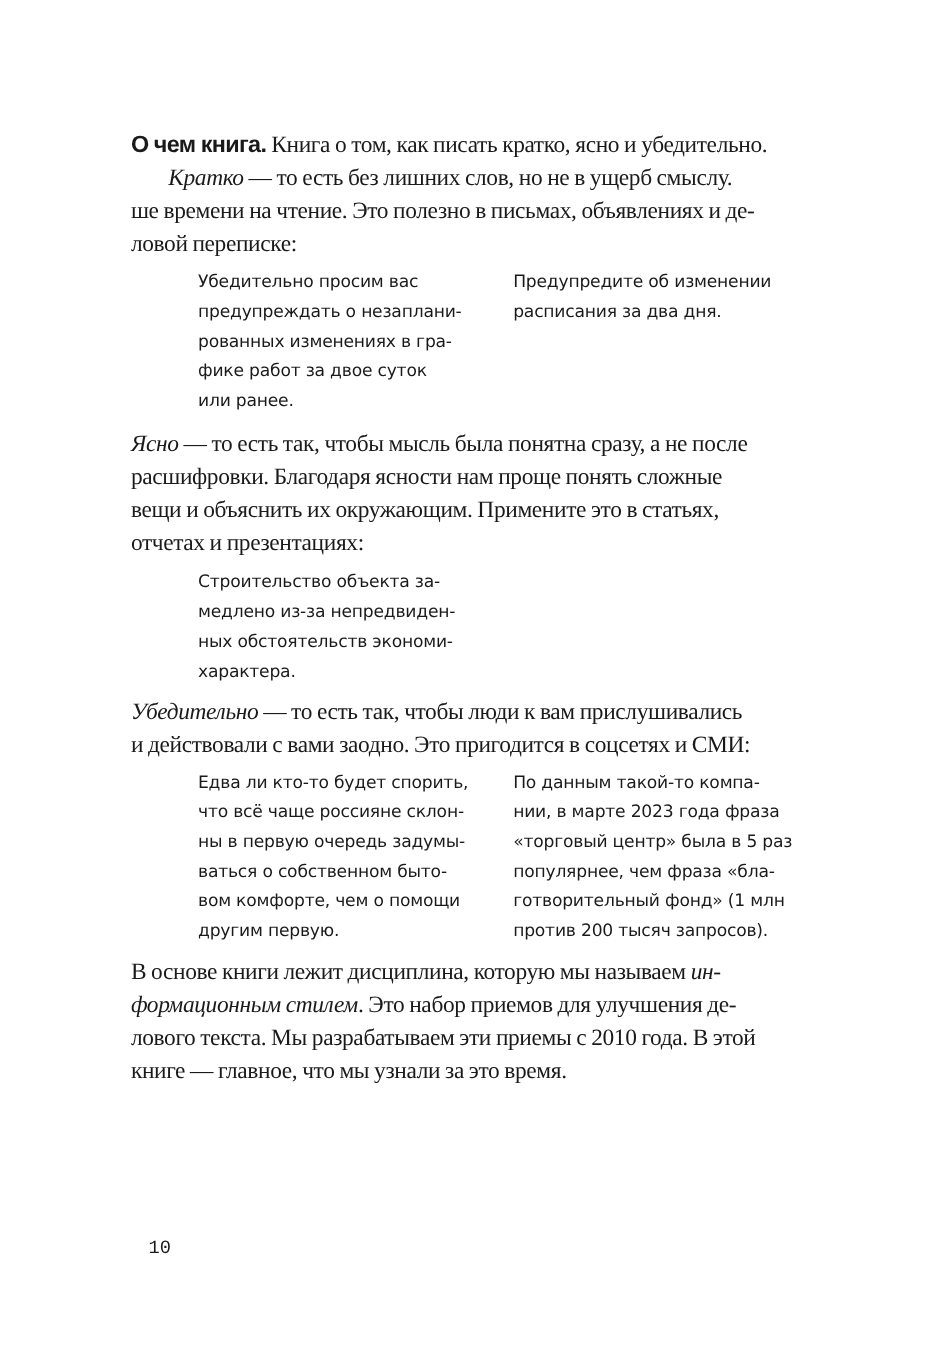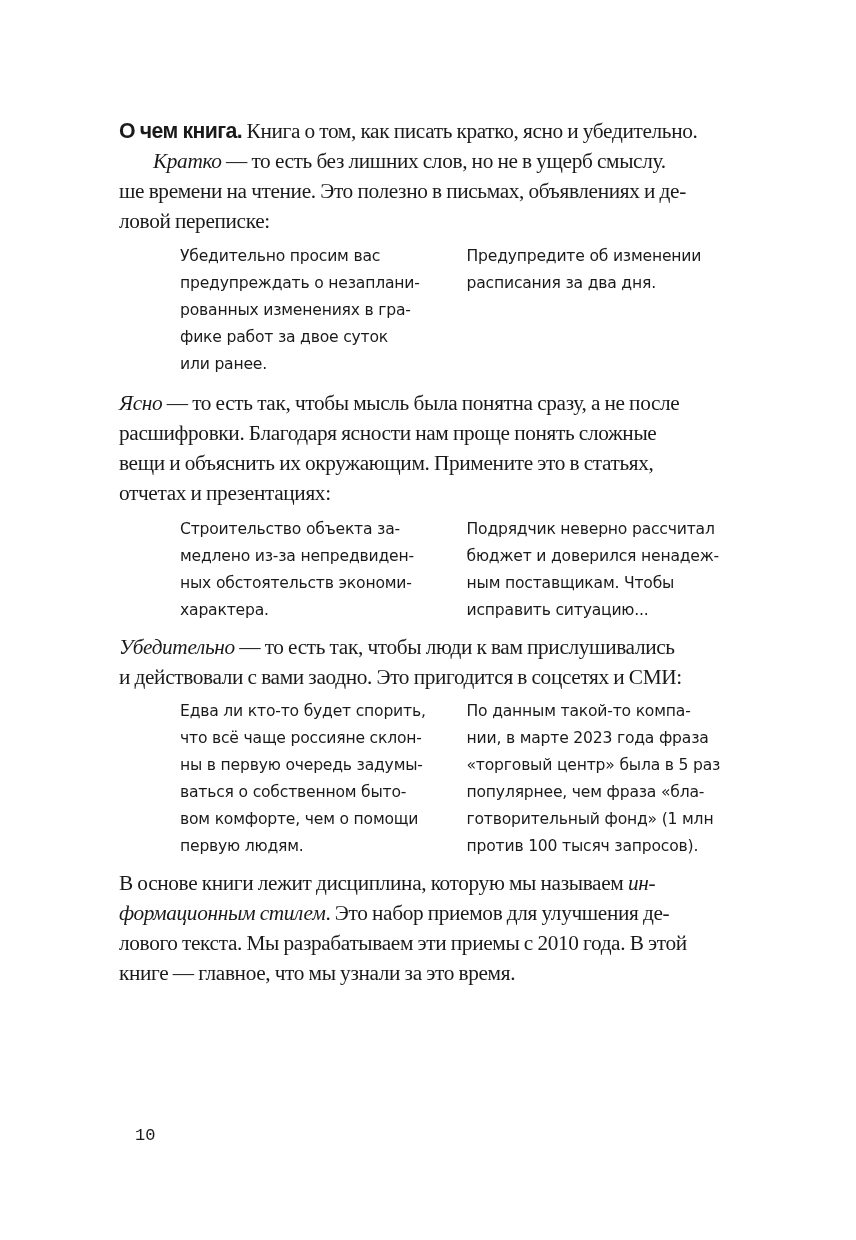--- a/index.html
+++ b/index.html
@@ -115,49 +115,43 @@
     <span class="line">отчетах и презентациях:</span>
   </p>
 
   <div class="examples" id="ex2">
     <div class="ex-col left">
       <span class="ex-line">Строительство объекта за-</span>
       <span class="ex-line">медлено из-за непредвиден-</span>
       <span class="ex-line">ных обстоятельств экономи-</span>
       <span class="ex-line">характера.</span>
     </div>
-    <div class="ex-col right">
-      <span class="ex-line">Подрядчик неверно рассчитал</span>
-      <span class="ex-line">бюджет и доверился ненадеж-</span>
-      <span class="ex-line">ным поставщикам. Чтобы</span>
-      <span class="ex-line">исправить ситуацию...</span>
-    </div>
   </div>
 
   <p class="p" id="p3">
     <span class="line"><em>Убедительно</em><span> — то есть так, чтобы люди к вам прислушивались</span></span>
     <span class="line">и действовали с вами заодно. Это пригодится в соцсетях и СМИ:</span>
   </p>
 
   <div class="examples" id="ex3">
     <div class="ex-col left">
       <span class="ex-line">Едва ли кто-то будет спорить,</span>
       <span class="ex-line">что всё чаще россияне склон-</span>
       <span class="ex-line">ны в первую очередь задумы-</span>
       <span class="ex-line">ваться о собственном быто-</span>
       <span class="ex-line">вом комфорте, чем о помощи</span>
-      <span class="ex-line">первую людям.</span>
+      <span class="ex-line">другим первую.</span>
     </div>
     <div class="ex-col right">
       <span class="ex-line">По данным такой-то компа-</span>
       <span class="ex-line">нии, в марте 2023 года фраза</span>
       <span class="ex-line">«торговый центр» была в 5 раз</span>
       <span class="ex-line">популярнее, чем фраза «бла-</span>
       <span class="ex-line">готворительный фонд» (1 млн</span>
-      <span class="ex-line">против 100 тысяч запросов).</span>
+      <span class="ex-line">против 200 тысяч запросов).</span>
     </div>
   </div>
 
   <p class="p" id="p4">
     <span class="line"><span>В основе книги лежит дисциплина, которую мы называем </span><em>ин-</em></span>
     <span class="line"><em>формационным стилем</em><span>. Это набор приемов для улучшения де-</span></span>
     <span class="line">лового текста. Мы разрабатываем эти приемы с 2010 года. В этой</span>
     <span class="line">книге — главное, что мы узнали за это время.</span>
   </p>
 

